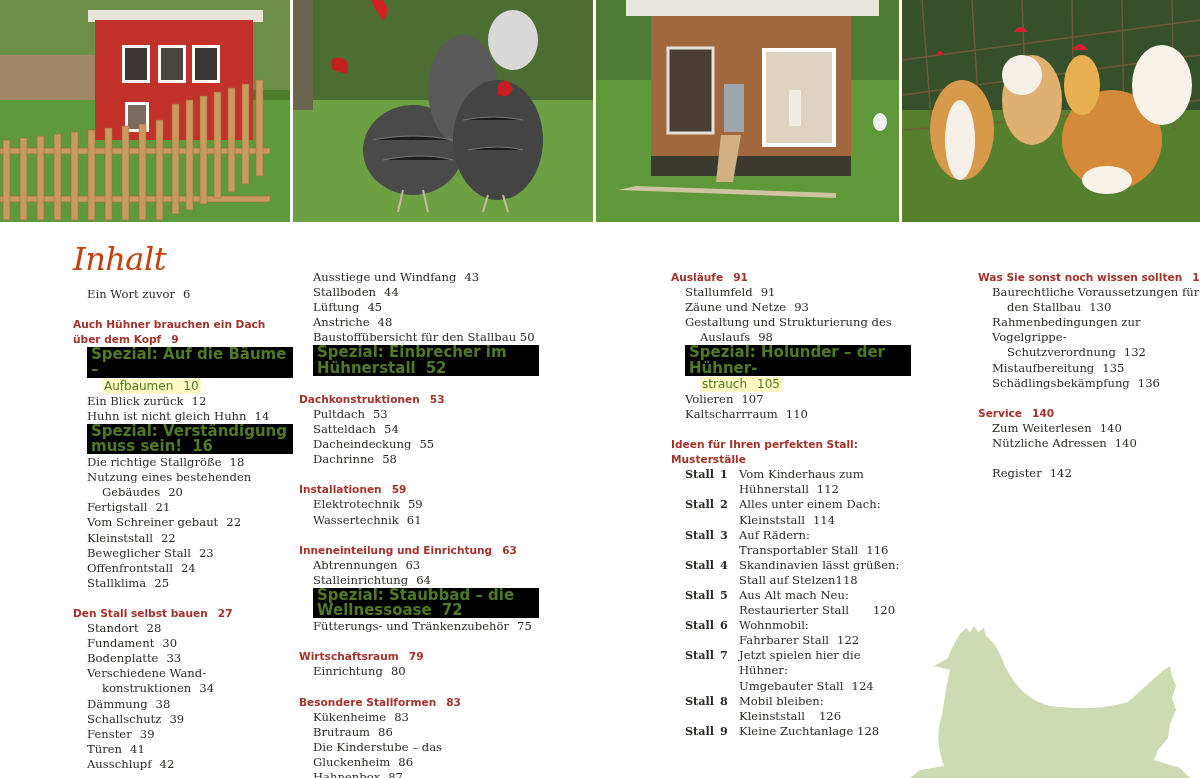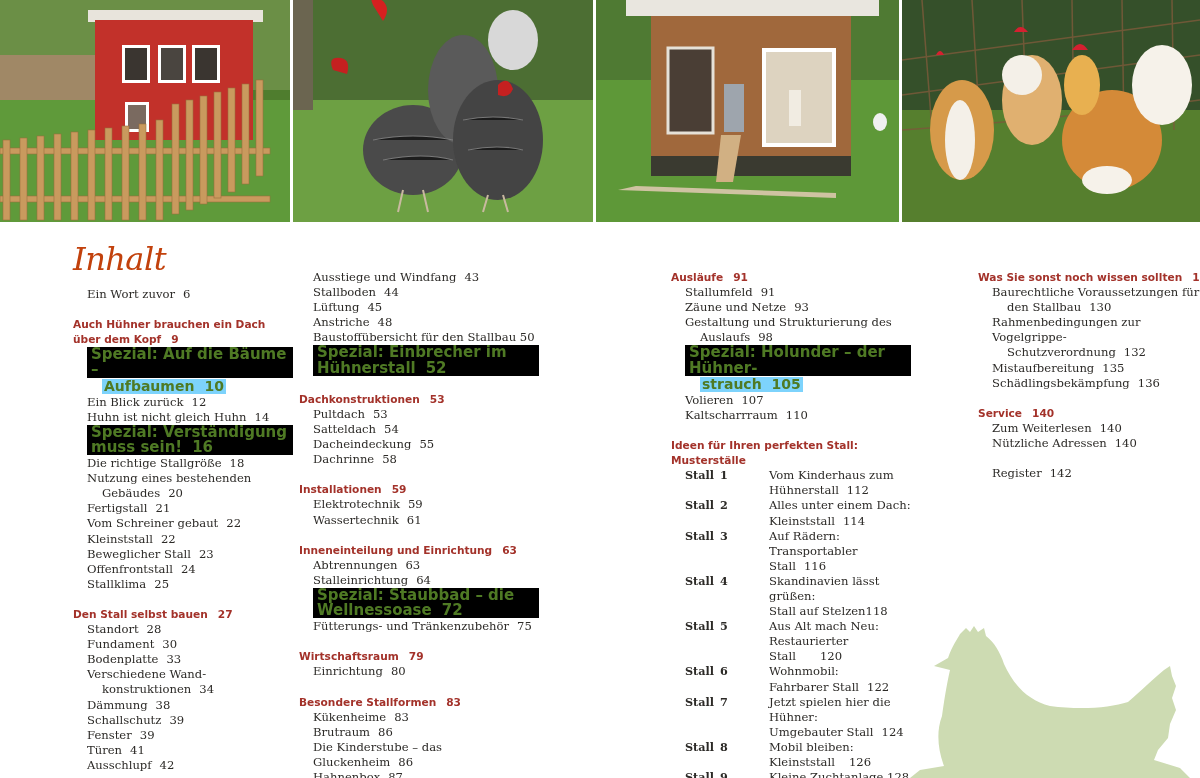--- a/index.html
+++ b/index.html
@@ -19,24 +19,24 @@
     .col4 { left: 955px; width: 240px; margin-left: 23px; }
 
     .heading { font-family: "DejaVu Sans", sans-serif; font-weight: bold; font-size: 10.6px; color: #a3322a; line-height: 15.1px; }
     .heading .pg { margin-left: 10px; }
     .entry { padding-left: 14px; text-indent: -0px; }
     .entry .pg { margin-left: 8px; }
     .entry .cont { display: block; padding-left: 15px; }
     .spezial { display: inline-block; margin-left: 14px; background: #000000; color: #4f7a24; font-family: "DejaVu Sans", sans-serif; font-weight: bold; font-size: 15px; padding: 0 4px; }
     .spezial .pg { margin-left: 10px; }
     .spezial-wrap { line-height: 15.1px; }
-    .spezial-wrap .cont { display: inline-block; margin-left: 29px; background: #7dd3fc; color: #4f7a24; font-family: "DejaVu Sans", sans-serif; font-weight: bold; font-size: 14px; padding: 0 2px; }
+    .spezial-wrap .cont { display: inline-block; margin-left: 29px; background: #fef9c3; color: #4f7a24; font-family: "DejaVu Sans", sans-serif; font-weight: normal; font-size: 12px; padding: 0 2px; }
     .gap { height: 15.1px; }
 
-    .stall-row { display: flex; padding-left: 14px; gap: 30px; }
+    .stall-row { display: flex; padding-left: 14px; }
     .stall-label { width: 54px; font-weight: bold; font-size: 11.2px; flex: none; }
     .stall-label .num { margin-left: 6px; }
     .stall-text { flex: 1; }
 
     .hen { position: absolute; left: 910px; top: 620px; width: 290px; height: 158px; }
   </style>
 </head>
 <body>
 
 <div class="photo-strip">

